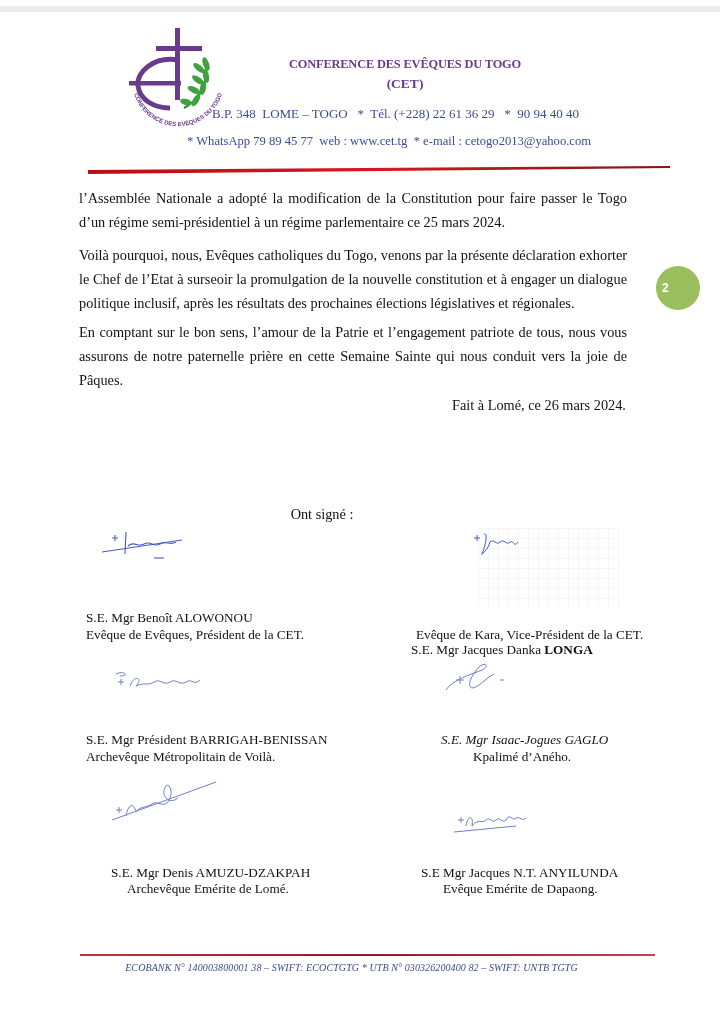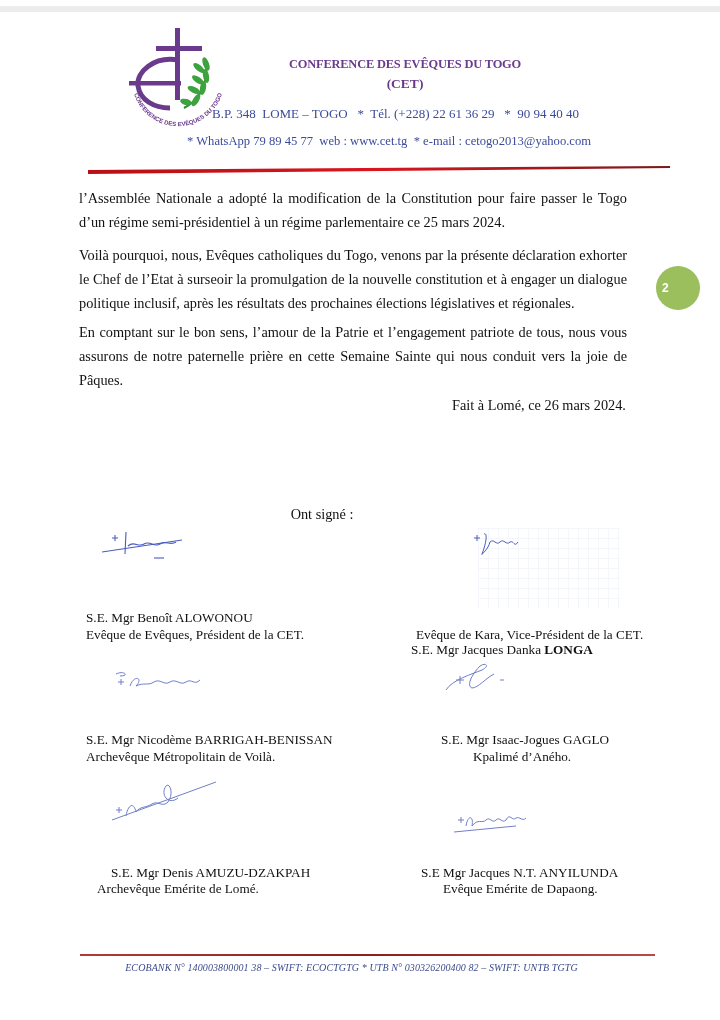--- a/index.html
+++ b/index.html
@@ -157,26 +157,26 @@
   </g>
     </svg>
 </div>
 
 <div class="name" style="left:86px;top:610px;"><span>S.E. Mgr Benoît ALOWONOU</span></div>
 <div class="role" style="left:86px;top:627px;">Evêque de Evêques, Président de la CET.</div>
 
 <div class="name" style="left:411px;top:610px;margin-top:32px;"><span>S.E. Mgr Jacques Danka </span><b>LONGA</b></div>
 <div class="role" style="left:372px;top:627px;margin-left:44px;">Evêque de Kara, Vice-Président de la CET.</div>
 
-<div class="name" style="left:86px;top:732px;"><span>S.E. Mgr Nicodème BARRIGAH-BENISSAN</span></div>
+<div class="name" style="left:86px;top:732px;"><span>S.E. Mgr Président BARRIGAH-BENISSAN</span></div>
 <div class="role" style="left:86px;top:749px;">Archevêque Métropolitain de Voilà.</div>
 
-<div class="name" style="left:441px;top:732px;"><span>S.E. Mgr Isaac-Jogues GAGLO</span></div>
+<div class="name" style="left:441px;top:732px;font-style:italic;"><span>S.E. Mgr Isaac-Jogues GAGLO</span></div>
 <div class="role" style="left:473px;top:749px;">Kpalimé d’Aného.</div>
 
 <div class="name" style="left:111px;top:865px;"><span>S.E. Mgr Denis AMUZU-DZAKPAH</span></div>
-<div class="role" style="left:97px;top:881px;">Archevêque Emérite de Lomé.</div>
+<div class="role" style="left:127px;top:881px;">Archevêque Emérite de Lomé.</div>
 
 <div class="name" style="left:421px;top:865px;"><span>S.E Mgr Jacques N.T. ANYILUNDA</span></div>
 <div class="role" style="left:443px;top:881px;">Evêque Emérite de Dapaong.</div>
 
 <div class="foot-rule"></div>
 <div class="footer">ECOBANK N° 140003800001 38 – SWIFT:  ECOCTGTG  *   UTB  N° 030326200400  82 – SWIFT:  UNTB TGTG</div>
 
 </body></html>

